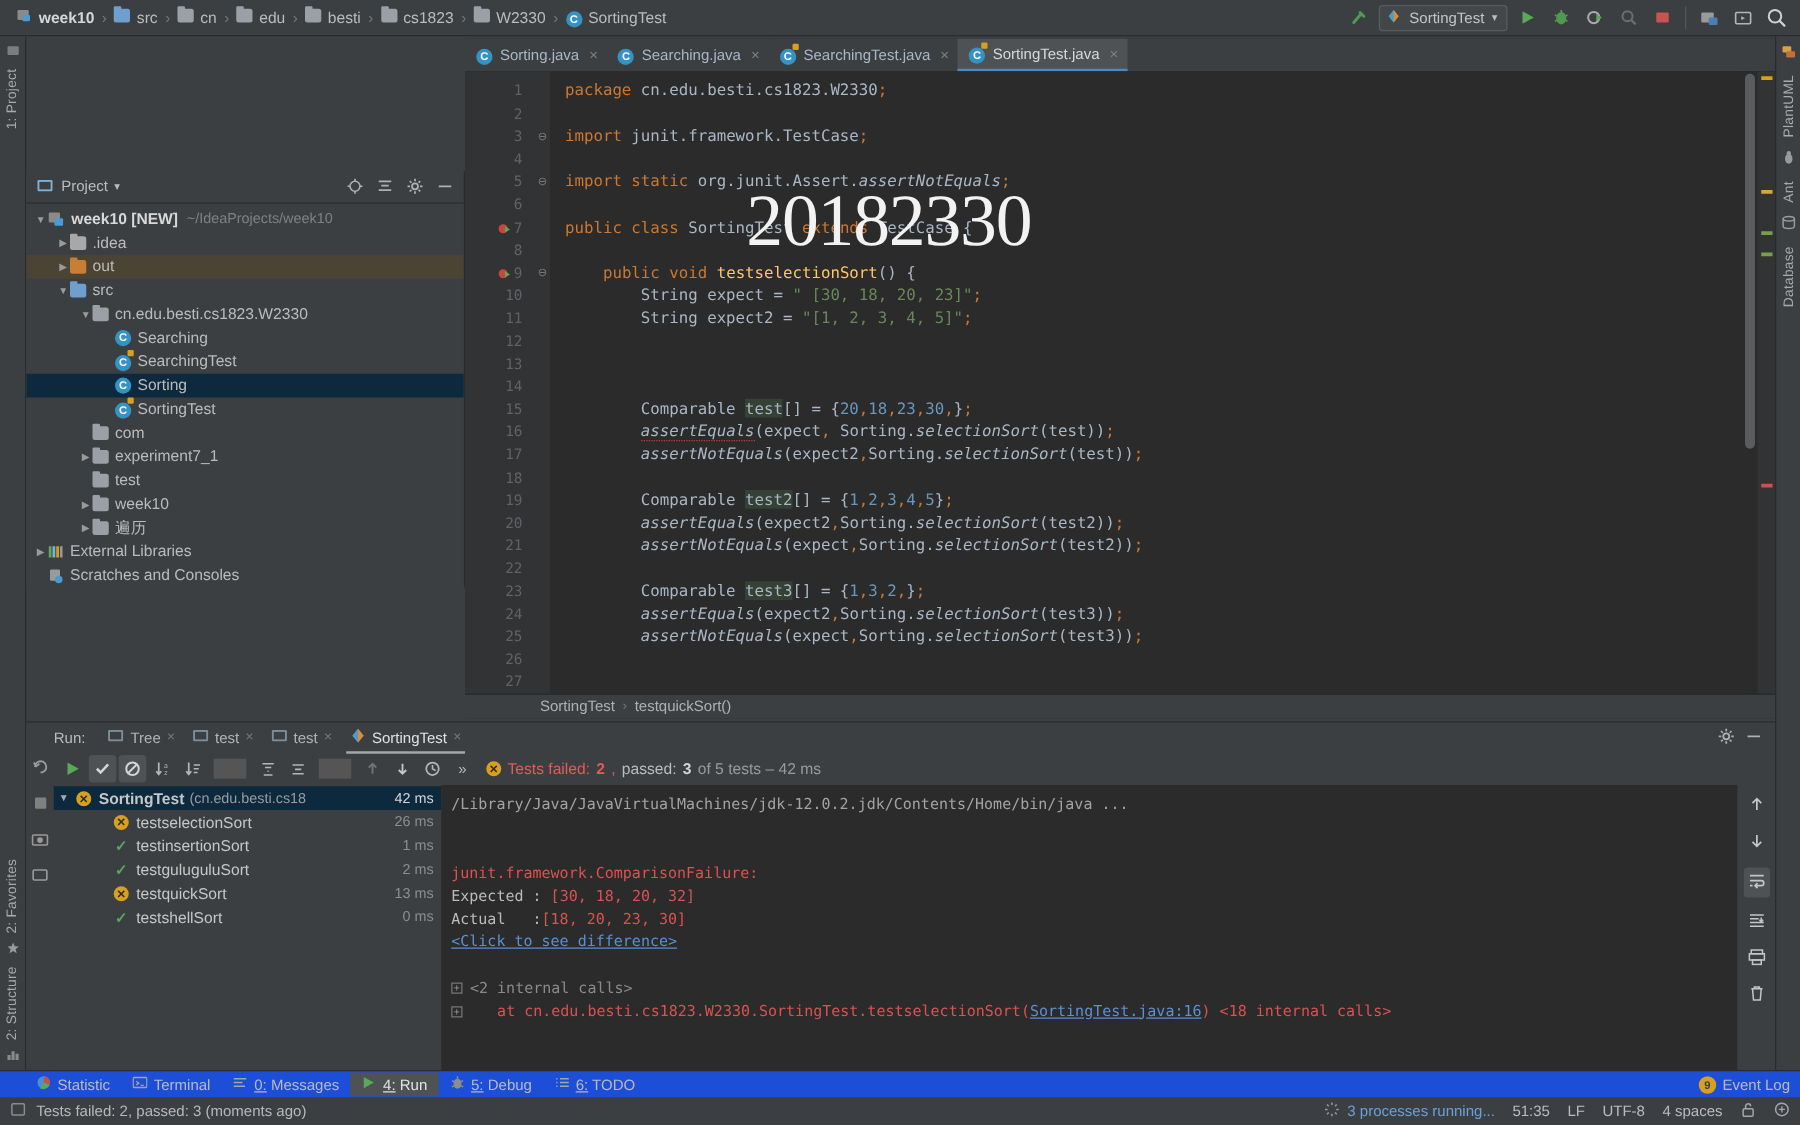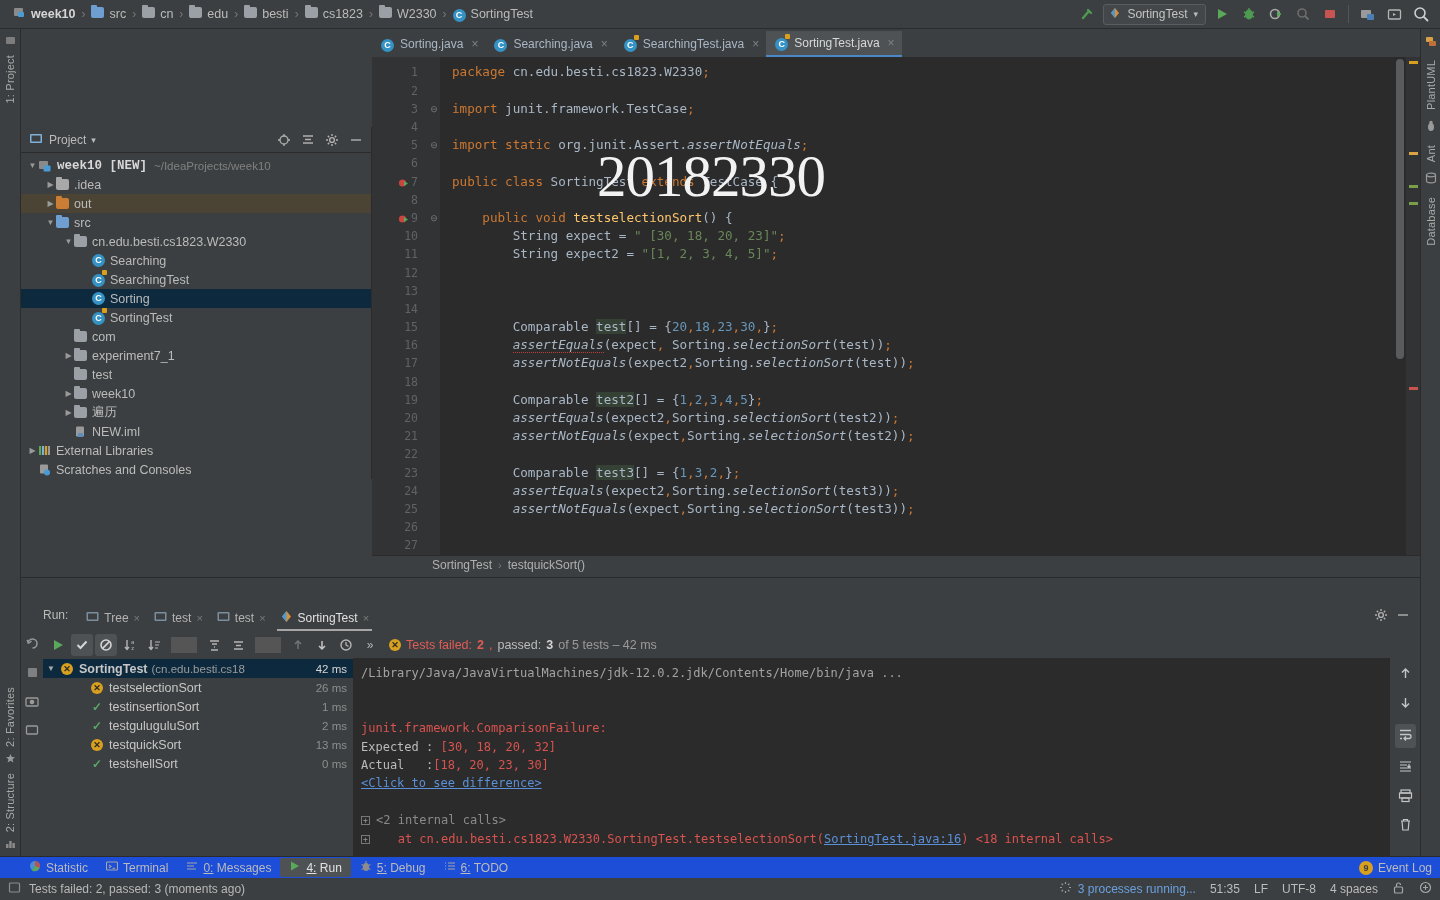--- a/index.html
+++ b/index.html
@@ -53,21 +53,21 @@
   .ph-icons{ margin-left:auto; display:flex; align-items:center; gap:2px; }
   .tree{ flex:1; overflow:hidden; padding-top:3px; background:#3c3f41; }
   .node{ height:19px; display:flex; align-items:center; font-size:12.5px; color:#bbbbbb;
          white-space:nowrap; padding-right:6px; }
   .node.sel{ background:#0d293e; }
   .node.hl{ background:#4b4334; }
   .node .arrow{ width:11px; display:inline-block; text-align:center; color:#9a9a9a; font-size:8px; flex:0 0 11px; }
   .node .ico{ margin-right:5px; display:inline-flex; align-items:center; }
   .node .sub{ color:#808080; margin-left:7px; font-size:11.5px; }
   .node .nm{ }
-  .node .nm.bold{ font-weight:bold; color:#d8d8d8;font-family:Liberation Mono, monospace; }
+  .node .nm.bold{ font-weight:bold; color:#d8d8d8; }
 
   
   .editor{ flex:1; display:flex; flex-direction:column; min-width:0; background:#2b2b2b; }
   .tabs{ height:26px; background:#3c3f41; display:flex; align-items:flex-end; flex:0 0 26px; }
   .tab{ height:26px; display:flex; align-items:center; gap:6px; padding:0 7px 0 9px;
         font-size:12px; color:#a9b7c6; background:#3c3f41; position:relative; }
   .tab.active{ background:#4e5254; border-bottom:2px solid #4a88c7; color:#d8d8d8; }
   .tab .x{ color:#808080; font-size:12px; margin-left:2px; }
   .code-wrap{ flex:1; display:flex; min-height:0; position:relative; overflow:hidden; background:#2b2b2b; }
   .gutter{ width:56px; background:#313335; flex:0 0 56px; padding-top:6px; position:relative; }
@@ -91,21 +91,21 @@
   .editor-scroll .thumb{ position:absolute; top:2px; left:2px; width:8px; height:300px; background:#595b5d; border-radius:4px; }
   .marks{ width:14px; background:#313335; flex:0 0 14px; position:relative; }
   .mk{ position:absolute; right:2px; width:9px; height:3px; }
   .breadcrumb-bar{ height:20px; background:#3c3f41; border-top:1px solid #2b2b2b;
                    display:flex; align-items:center; padding-left:60px; gap:6px; flex:0 0 20px; }
   .breadcrumb-bar .bc{ font-size:12px; color:#b0b0b0; }
   .breadcrumb-bar .bcsep{ color:#777; font-size:11px; }
 
   
   .runpanel{ flex:1; display:flex; flex-direction:column; background:#3c3f41; min-height:0; border-top:1px solid #2b2b2b; }
-  .run-tabs{ height:24px; display:flex; align-items:flex-start; padding-left:22px; gap:2px; flex:0 0 24px; position:relative;margin-top:30px; }
+  .run-tabs{ height:24px; display:flex; align-items:center; padding-left:22px; gap:2px; flex:0 0 24px; position:relative; }
   .run-tabs .lead{ font-size:12px; color:#bbb; margin-right:10px; }
   .rtab{ display:flex; align-items:center; gap:5px; padding:2px 6px; font-size:12px; color:#b3b3b3; position:relative; }
   .rtab.active{ color:#e0e0e0; }
   .rtab.active::after{ content:""; position:absolute; left:3px; right:3px; bottom:-3px; height:2px; background:#a6a6a6; }
   .rtab .x{ color:#7a7a7a; font-size:11px; }
   .run-tabs-right{ margin-left:auto; display:flex; align-items:center; gap:8px; padding-right:10px; }
   .run-body{ flex:1; display:flex; min-height:0; }
   .run-left-strip{ width:22px; background:#3c3f41; display:flex; flex-direction:column; align-items:center; gap:12px; padding-top:4px; flex:0 0 22px; }
   .run-main{ flex:1; display:flex; flex-direction:column; min-width:0; }
   .run-toolbar{ height:26px; display:flex; align-items:center; gap:2px; padding-left:4px; flex:0 0 26px; }
@@ -428,30 +428,20 @@
                   <span class="folder pkg"></span>
                 </span>
                 <span class="nm">week10</span>
               </div>
               <div class="node" style="padding-left: 42px;">
                 <span class="arrow">▶</span>
                 <span class="ico">
                   <span class="folder pkg"></span>
                 </span>
                 <span class="nm">遍历</span>
-              </div>
-              <div class="node" style="padding-left: 42px;">
-                <span class="arrow"></span>
-                <span class="ico">
-                  <svg width="13" height="13" viewBox="0 0 13 13">
-                    <rect x="2" y="1.5" width="8" height="10" fill="#9a9a9a" rx="1"></rect>
-                    <rect x="4" y="8" width="5" height="4" fill="#5a8fbf"></rect>
-                  </svg>
-                </span>
-                <span class="nm">NEW.iml</span>
               </div>
               <div class="node" style="padding-left: 6px;">
                 <span class="arrow">▶</span>
                 <span class="ico">
                   <svg width="13" height="13" viewBox="0 0 13 13">
                     <rect x="1" y="2" width="2.2" height="9" fill="#5aa85a"></rect>
                     <rect x="4" y="2" width="2.2" height="9" fill="#7fb0d8"></rect>
                     <rect x="7" y="2" width="2.2" height="9" fill="#d8a01e"></rect>
                     <rect x="10" y="2" width="2" height="9" fill="#9a9a9a"></rect>
                   </svg>

